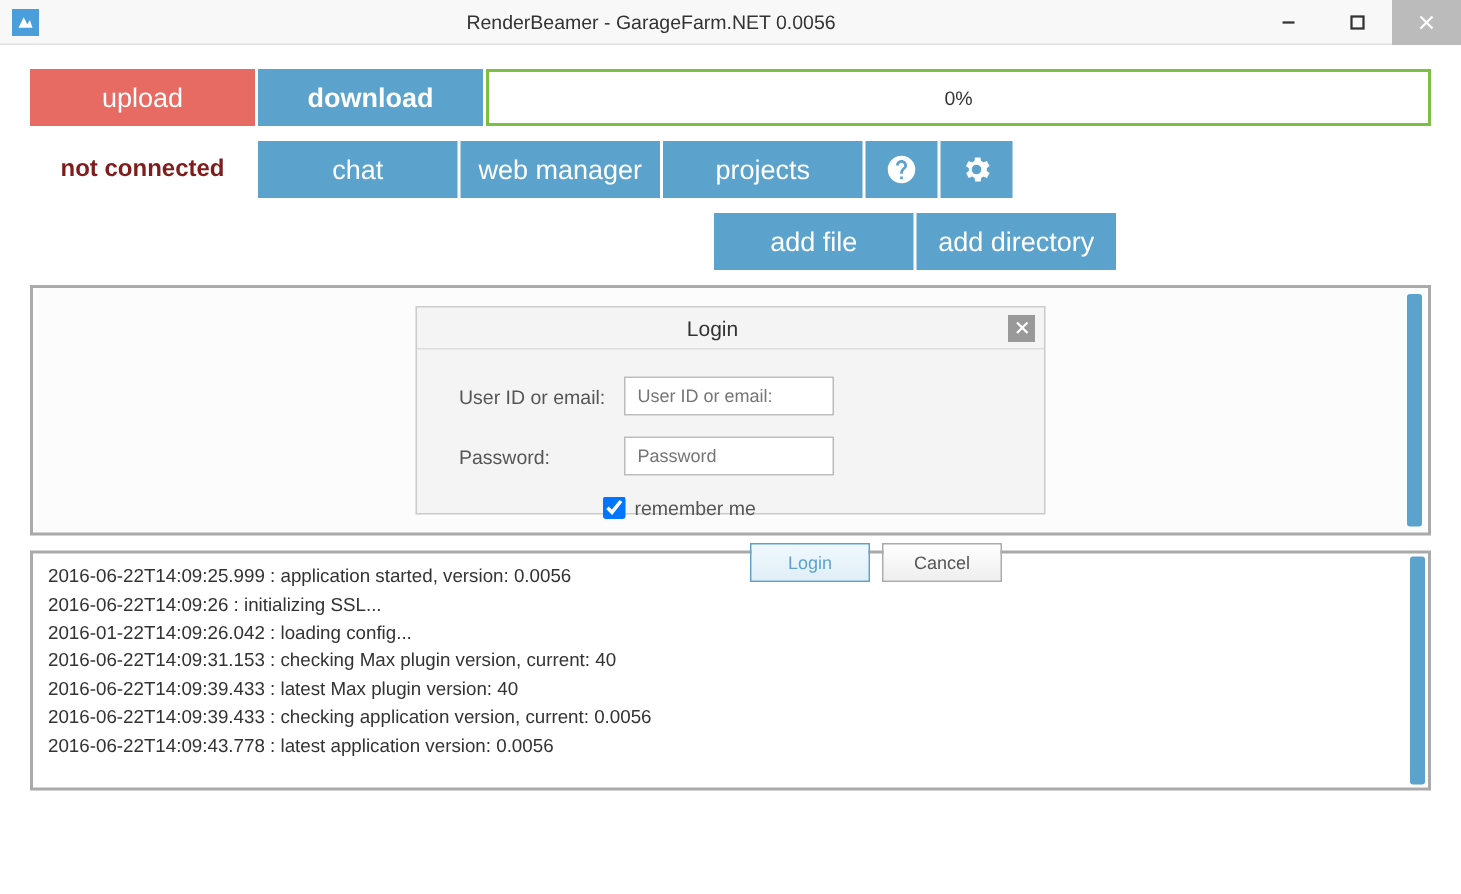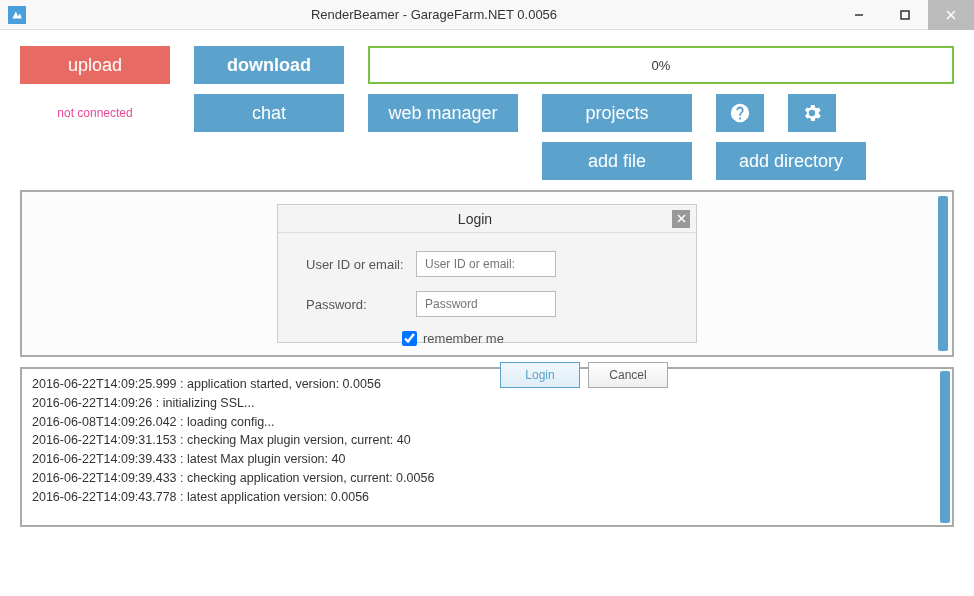--- a/index.html
+++ b/index.html
@@ -7,28 +7,28 @@
 
 .titlebar { height: 30px; background: #f8f8f8; display: flex; align-items: center; padding: 0 0 0 8px; border-bottom: 1px solid #e0e0e0; }
 .app-icon { width: 18px; height: 18px; background: #4a9edb; display: flex; align-items: center; justify-content: center; margin-right: 6px; }
 .app-icon svg { width: 14px; height: 14px; }
 .title-text { flex: 1; text-align: center; font-size: 13px; color: #333; }
 .win-controls { display: flex; }
 .win-btn { width: 46px; height: 30px; display: flex; align-items: center; justify-content: center; color: #666; font-size: 11px; }
 .win-close { background: #bbb; color: #fff; }
 
 .toolbar { padding: 16px 20px 0 20px; }
-.row { display: flex; gap: 24px; margin-bottom: 10px; align-items: stretch; }
+.row { display: flex; gap: 2px; margin-bottom: 10px; align-items: stretch; }
 .btn { border: none; height: 38px; display: flex; align-items: center; justify-content: center; font-size: 18px; color: #fff; cursor: pointer; font-weight: 300; }
 .btn-red { background: #e86b63; width: 150px; }
 .btn-blue { background: #5ba3cd; width: 150px; font-weight: bold; }
 .btn-gray { background: #b8b8b8; width: 150px; }
 .progress-box { flex: 1; border: 2px solid #7ac142; background: #fff; display: flex; align-items: center; justify-content: center; color: #333; font-size: 13px; }
-.status-text { width: 150px; display: flex; align-items: center; justify-content: center; font-size: 12px; color: #ec4899; }
-.btn-wide { background: #5ba3cd; width: 150px; }
+.status-text { width: 150px; display: flex; align-items: center; justify-content: center; font-size: 16px; color: #7f1d1d; font-weight: bold; }
+.btn-wide { background: #5ba3cd; width: 133px; }
 .btn-icon { background: #5ba3cd; width: 48px; }
 
 .main-area { margin: 8px 20px 10px 20px; border: 2px solid #aaa; height: 167px; position: relative; background: #fcfcfc; display: flex; }
 .main-scroll { position: absolute; right: 4px; top: 4px; bottom: 4px; width: 10px; background: #5ba3cd; border-radius: 2px; }
 .login-dialog { margin: 12px auto; width: 420px; border: 1px solid #ccc; background: #f4f4f4; }
 .login-header { height: 28px; display: flex; align-items: center; border-bottom: 1px solid #ddd; padding: 0 6px 0 0; }
 .login-title { flex: 1; text-align: center; font-size: 14px; color: #333; }
 .login-close { width: 18px; height: 18px; background: #999; color: #fff; display: flex; align-items: center; justify-content: center; font-size: 11px; cursor: pointer; }
 .login-body { padding: 18px 28px 14px 28px; }
 .form-row { display: flex; align-items: center; margin-bottom: 14px; }
@@ -136,21 +136,21 @@
       </div>
     </div>
   </div>
   <div class="main-scroll"></div>
 </div>
 
 <div class="log-area">
   <div class="log-content" id="log-content">
       <div>2016-06-22T14:09:25.999 : application started, version: 0.0056</div>
       <div>2016-06-22T14:09:26 : initializing SSL...</div>
-      <div>2016-06-08T14:09:26.042 : loading config...</div>
+      <div>2016-01-22T14:09:26.042 : loading config...</div>
       <div>2016-06-22T14:09:31.153 : checking Max plugin version, current: 40</div>
       <div>2016-06-22T14:09:39.433 : latest Max plugin version: 40</div>
       <div>2016-06-22T14:09:39.433 : checking application version, current: 0.0056</div>
       <div>2016-06-22T14:09:43.778 : latest application version: 0.0056</div>
     </div>
   <div class="log-scroll">
     <div class="log-scroll-thumb"></div>
   </div>
 </div>
 

